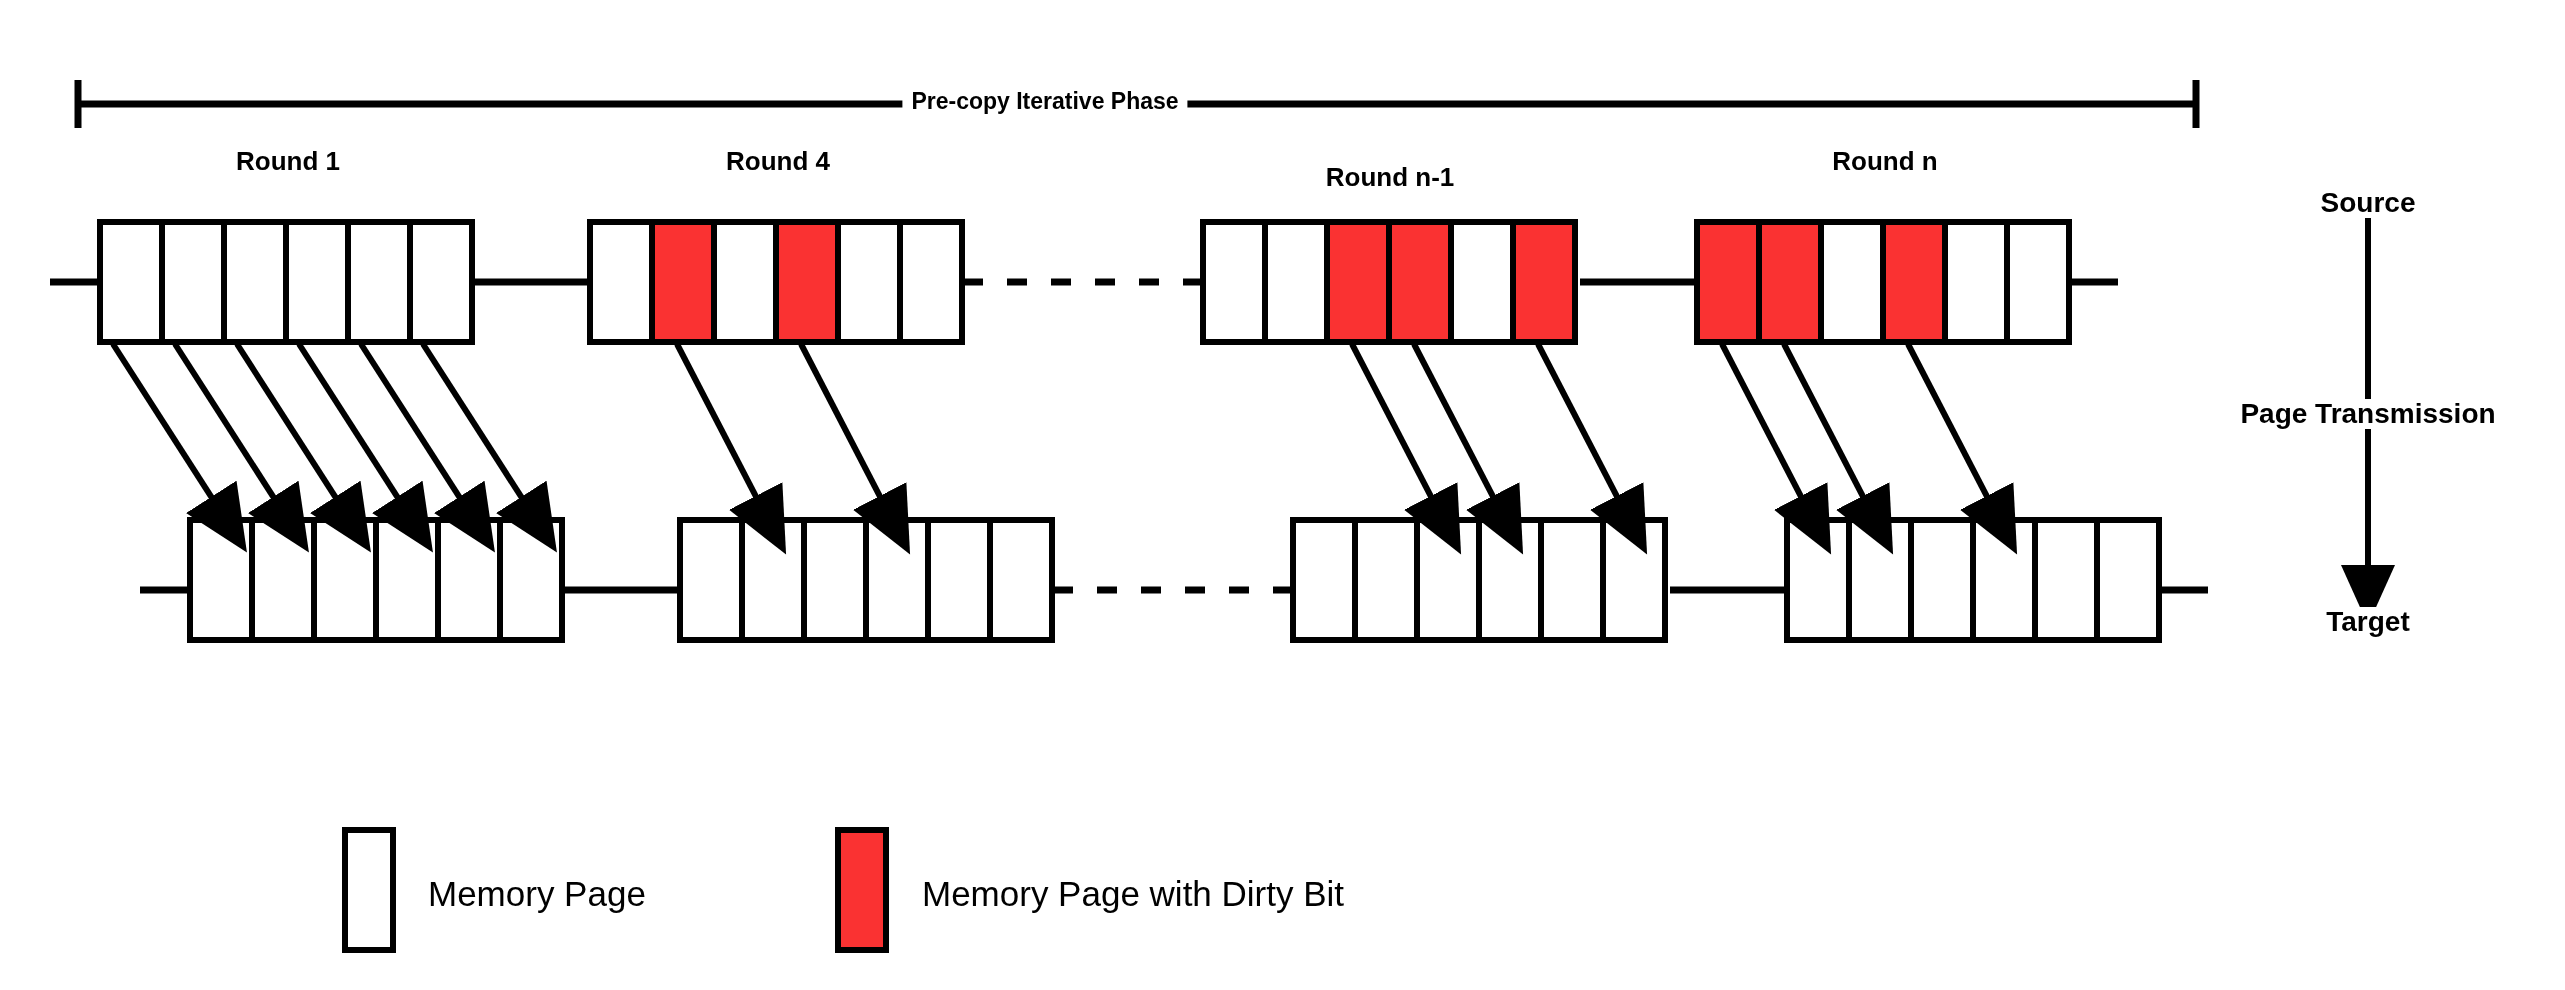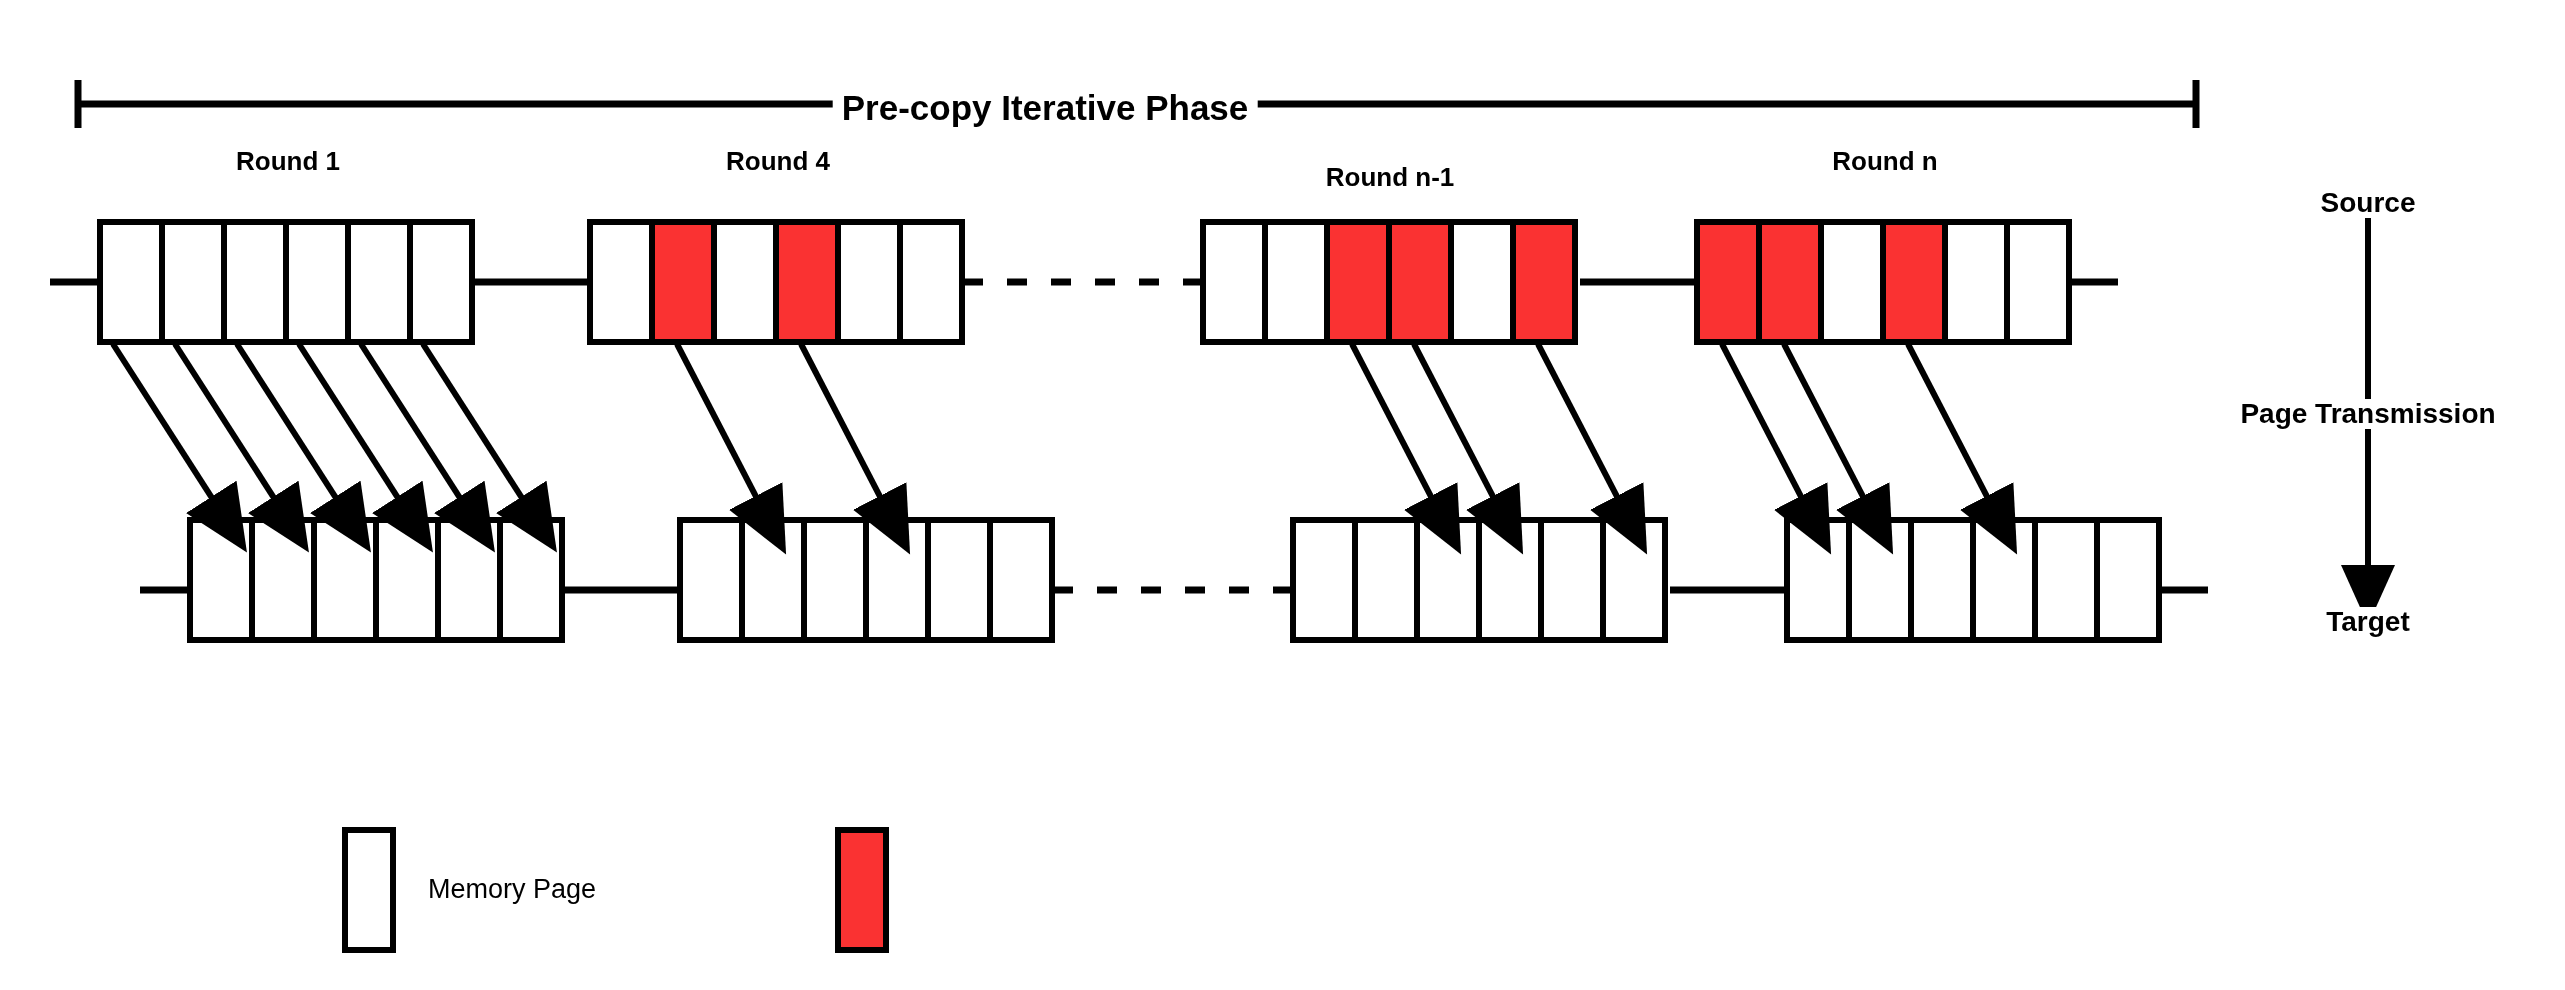--- a/index.html
+++ b/index.html
@@ -29,35 +29,35 @@
     white-space: nowrap;
     color: #000000;
     line-height: 1;
   }
   .round-label {
     font-size: 26px;
     font-weight: bold;
     transform: translateX(-50%);
   }
   .phase-label {
-    font-size: 35px;
+    font-size: 23px;
     font-weight: bold;
     background: #ffffff;
     padding: 0 9px;
     transform: translateX(-50%);
   }
   .side-label {
     font-size: 28px;
     font-weight: bold;
     transform: translateX(-50%);
     background: #ffffff;
     padding: 1px 5px;
   }
   .legend-label {
-    font-size: 27px;
+    font-size: 35px;
     font-weight: normal;
   }
 </style>
 </head>
 <body>
 
 <div id="stage">
 
   <svg class="layer" viewBox="0 0 2565 990" xmlns="http://www.w3.org/2000/svg">
     <defs>
@@ -194,14 +194,15 @@
   <div class="lbl round-label" style="left:288px; top:148px;">Round 1</div>
   <div class="lbl round-label" style="left:778px; top:148px;">Round 4</div>
   <div class="lbl round-label" style="left:1390px; top:164px;">Round n-1</div>
   <div class="lbl round-label" style="left:1885px; top:148px;">Round n</div>
 
   <div class="lbl side-label" style="left:2368px; top:188px;">Source</div>
   <div class="lbl side-label" style="left:2368px; top:399px;">Page Transmission</div>
   <div class="lbl side-label" style="left:2368px; top:607px;">Target</div>
 
   <div class="lbl legend-label" style="left:428px; top:876px;">Memory Page</div>
+  <div class="lbl legend-label" style="left:922px; top:876px;">Memory Page with Dirty Bit</div>
 
 </div>
 
 </body></html>

